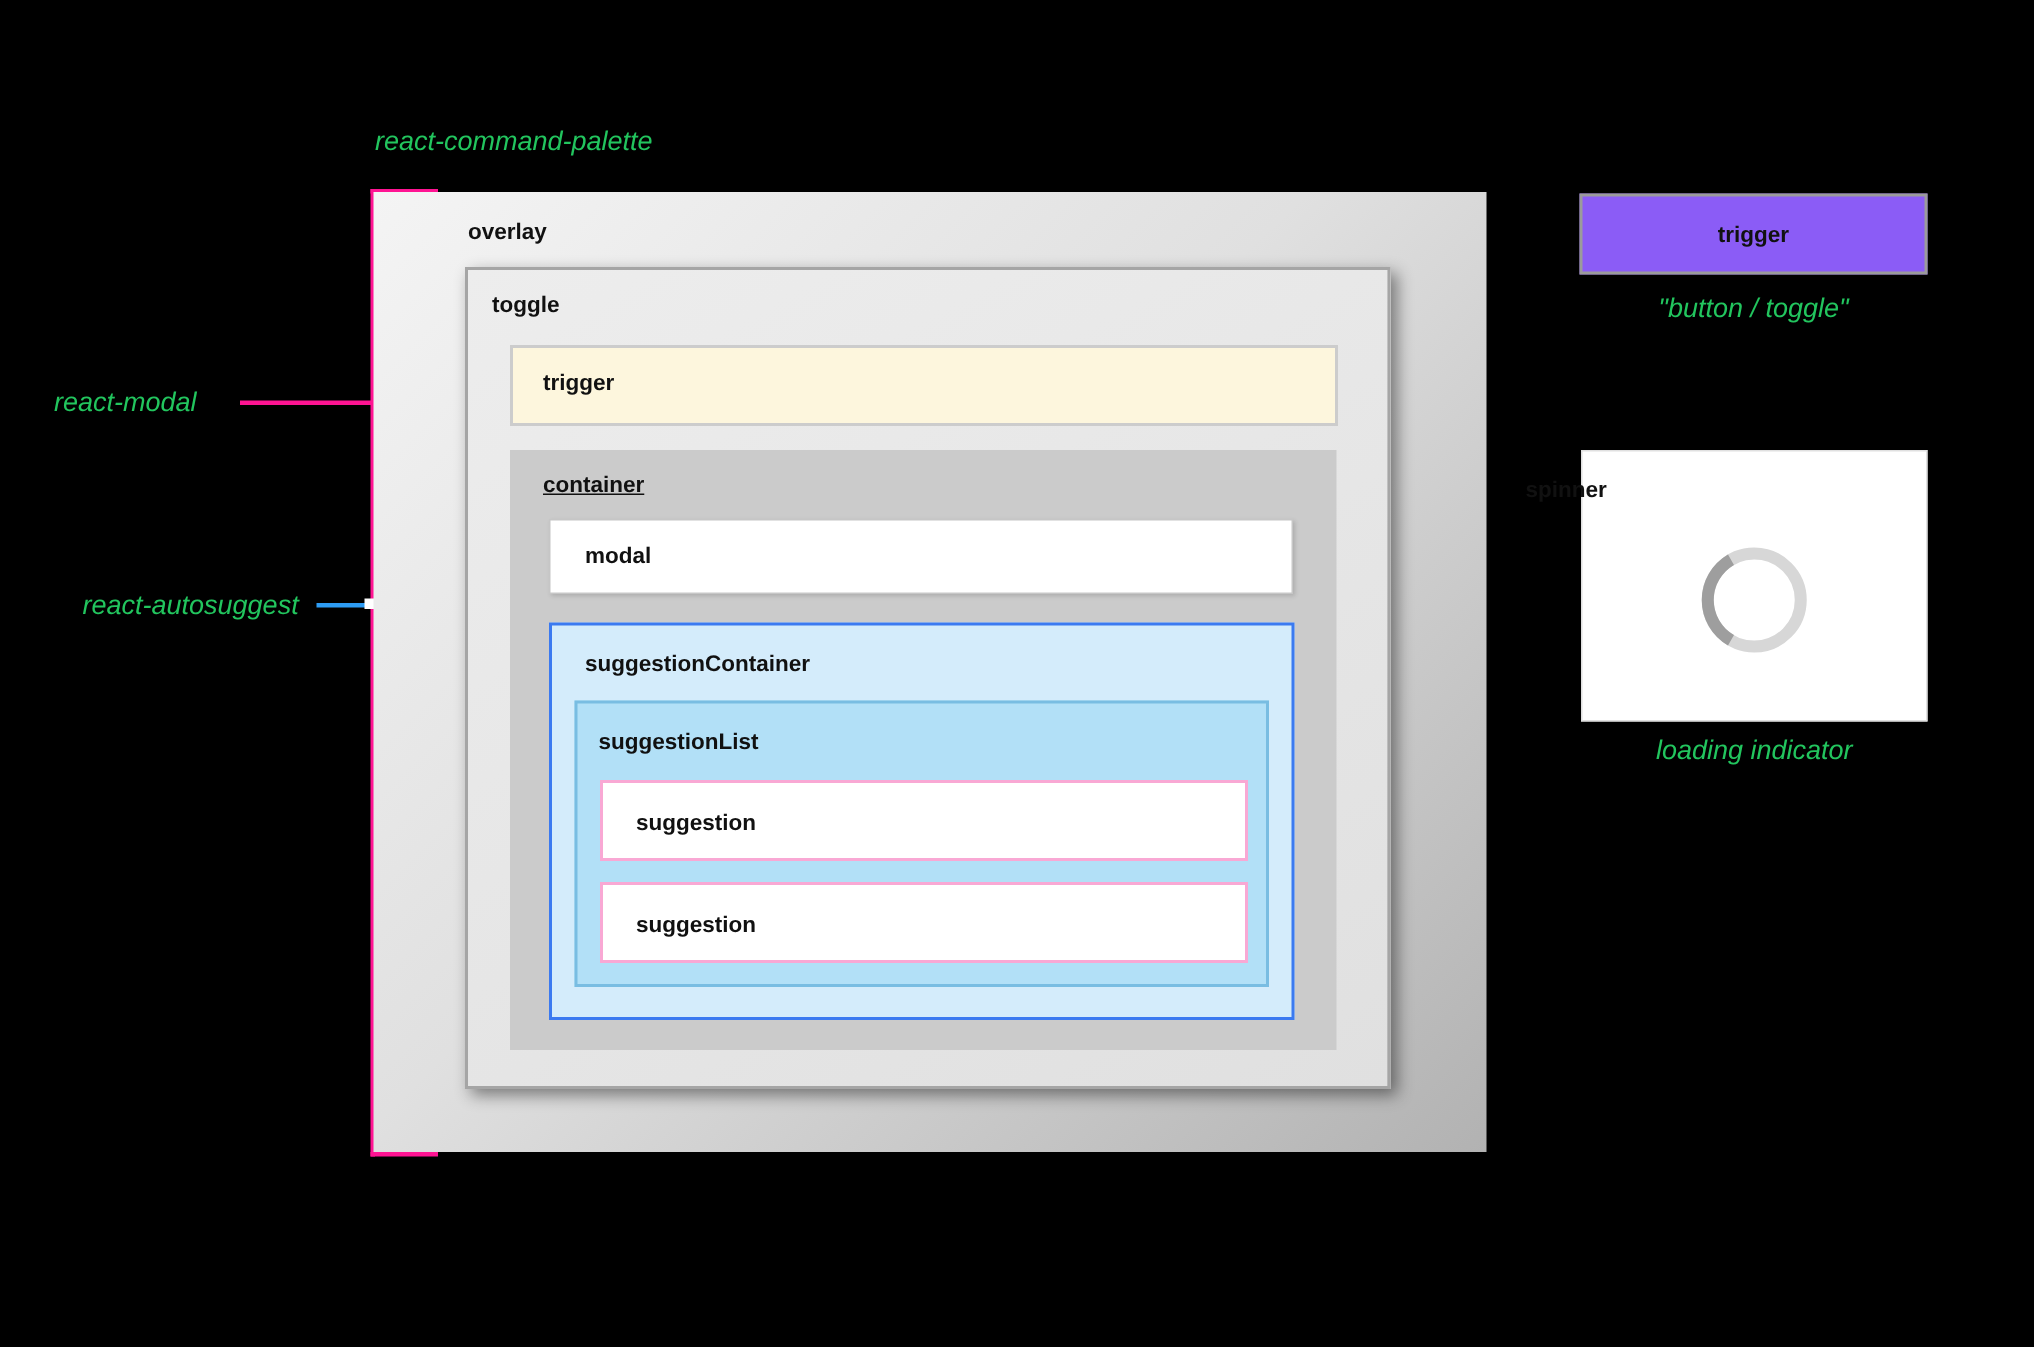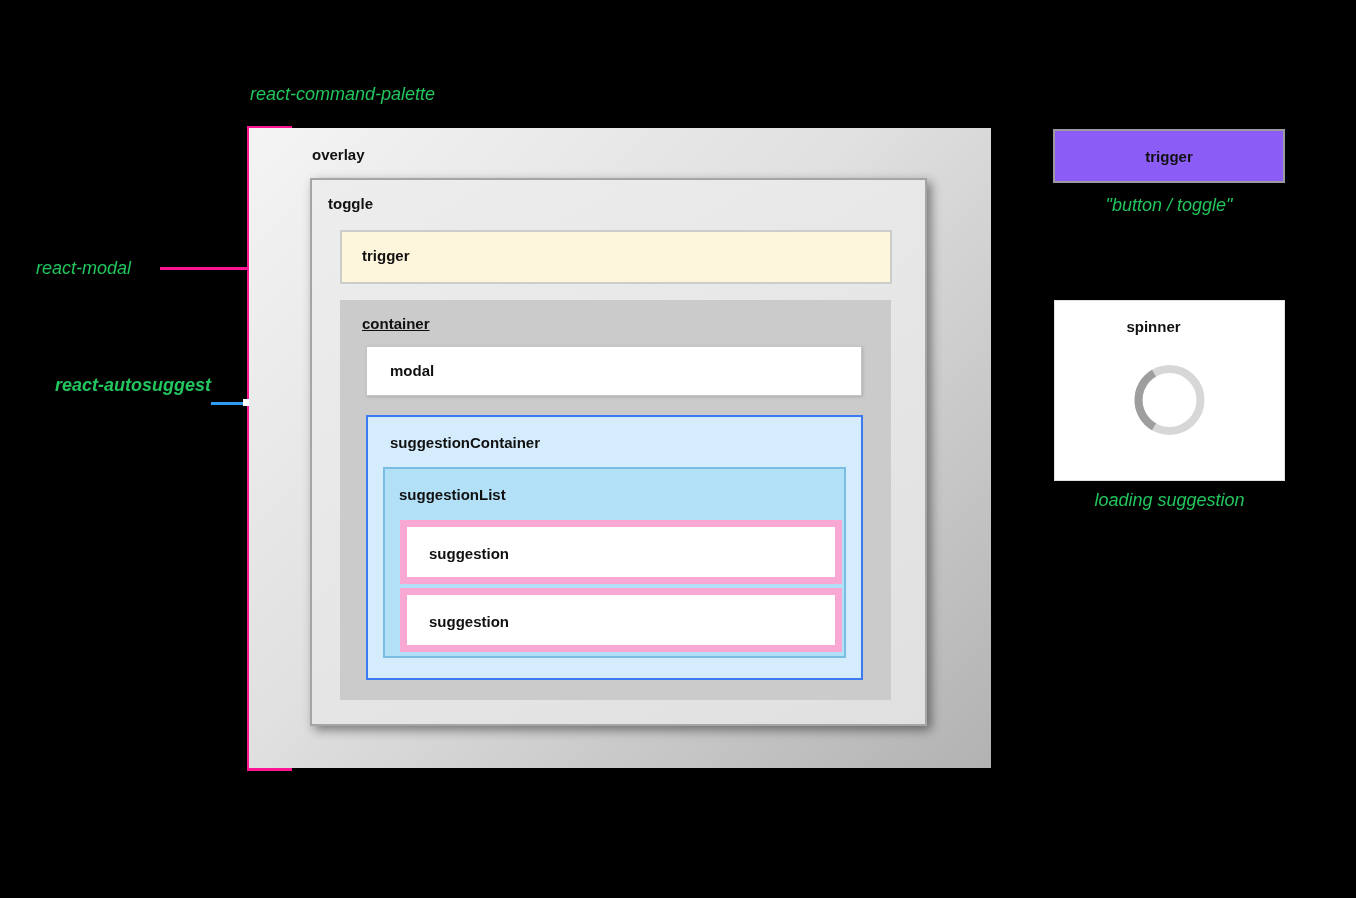--- a/index.html
+++ b/index.html
@@ -50,52 +50,52 @@
     background:#d4ecfb;border:2px solid #3b7af0;
   }
   .sugg-container-label{left:390px;top:435px;}
   .sugg-list{
     left:383px;top:467px;width:459px;height:187px;
     background:#b2e0f7;border:2px solid #79bde2;
   }
   .sugg-list-label{left:399px;top:487px;}
   .suggestion{
     left:400px;width:428px;height:50px;
-    background:#ffffff;border:7px solid #f9a8d4;
+    background:#ffffff;border:2px solid #f9a8d4;
   }
   .suggestion .boxlabel{position:absolute;left:22px;top:19px;}
   .sugg-1{top:520px;}
   .sugg-2{top:588px;}
   
   .title-label{left:250px;top:85px;}
   .pink{background:#ff1493;}
   .blue{background:#2d9cf4;}
   .pink-vert{left:247px;top:126px;width:3px;height:645px;}
   .pink-tip-top{left:247px;top:126px;width:45px;height:3px;}
   .pink-tip-bot{left:247px;top:768px;width:45px;height:3px;}
   .pink-connector{left:160px;top:267px;width:89px;height:3px;}
   .react-modal-label{left:36px;top:259px;}
   .blue-vert{left:270px;top:297px;width:3px;height:399px;}
   .blue-tip-top{left:270px;top:297px;width:22px;height:3px;}
   .blue-tip-bot{left:270px;top:693px;width:22px;height:3px;}
   .blue-connector{left:211px;top:402px;width:62px;height:3px;}
   .anchor-dot{left:243px;top:399px;width:7px;height:7px;background:#ffffff;}
-  .react-autosuggest-label{left:55px;top:376px;font-weight:bold;}
+  .react-autosuggest-label{left:55px;top:394px;}
   
   .trigger-box{
     left:1053px;top:129px;width:228px;height:50px;
     background:#8b5cf6;border:2px solid #9b9b9b;
     display:flex;align-items:center;justify-content:center;
   }
   .trigger-caption{left:1053px;top:196px;width:232px;text-align:center;}
   .spinner-box{
     left:1054px;top:300px;width:229px;height:179px;
     background:#ffffff;border:1px solid #e0e0e0;
   }
-  .spinner-label{left:1054px;top:319px;width:199px;text-align:center;position:absolute;}
+  .spinner-label{left:1017px;top:319px;width:199px;position:absolute;}
   .spinner-svg{left:1054px;top:300px;position:absolute;}
   .spinner-caption{left:1054px;top:491px;width:231px;text-align:center;}
 </style>
 </head>
 <body>
 
 <div class="abs caption title-label">react-command-palette</div>
 
 <div class="abs pink pink-vert"></div>
 <div class="abs pink pink-tip-top"></div>
@@ -142,13 +142,13 @@
   <span class="boxlabel">trigger</span>
 </div>
 <div class="abs caption trigger-caption">"button / toggle"</div>
 
 <div class="abs spinner-box"></div>
 <div class="boxlabel spinner-label">spinner</div>
 <svg class="spinner-svg" width="231" height="179" viewBox="0 0 231 179">
   <circle cx="115.5" cy="100" r="31" fill="none" stroke="#d7d7d7" stroke-width="8"></circle>
   <path d="M 100 126.85 A 31 31 0 0 1 100 73.15" fill="none" stroke="#9e9e9e" stroke-width="8"></path>
 </svg>
-<div class="abs caption spinner-caption">loading suggestion</div>
+<div class="abs caption spinner-caption">loading indicator</div>
 
 </body></html>

